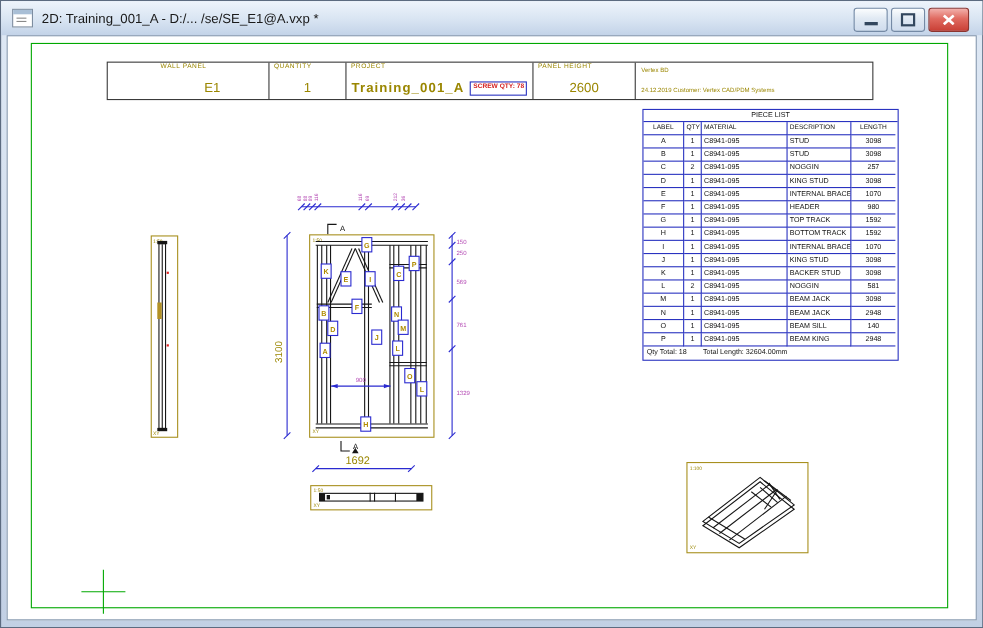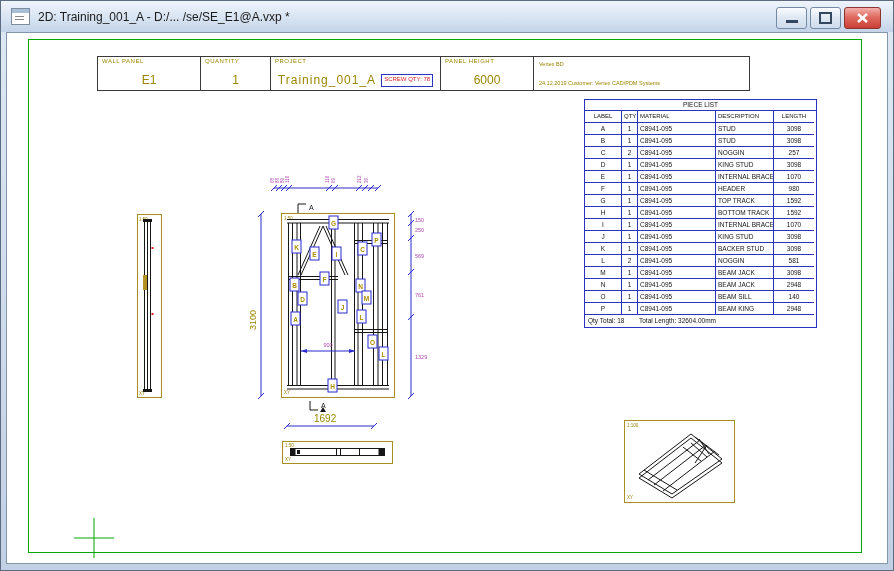--- a/index.html
+++ b/index.html
@@ -26,27 +26,27 @@
   .bl{stroke:#2a2ad0;stroke-width:1;fill:none;}
   .gt{fill:#9a8600;font-size:4.5px;}
   .gdim{fill:#9a8600;font-size:9px;}
   .gdim2{fill:#9a8600;font-size:10px;}
   .mg{fill:#b44ab4;font-size:5.5px;}
   .mgs{fill:#b44ab4;font-size:4.5px;}
   .bktxt{fill:#161616;font-size:7px;}
   .plabel-box{fill:#ffffff;stroke:#2a2ad0;stroke-width:1;}
   .plabel-text{fill:#b08c00;font-size:6.5px;font-weight:bold;}
   
-  .title-block{position:absolute;left:90px;top:23px;height:33px;display:flex;border:1px solid #3a3a3a;background:#fff;color:#9a8600;}
+  .title-block{position:absolute;left:90px;top:23px;height:33px;display:flex;border:1px solid #3a3a3a;background:#fff;color:#9a8600;padding-left:44px;}
   .tb-cell{position:relative;border-right:1px solid #3a3a3a;height:100%;}
   .tb-cell:last-child{border-right:none;}
   .w1{width:102px}.w2{width:69px}.w3{width:169px}.w4{width:92px}.w5{width:87px}.w6{width:205px}
   .tb-label{position:absolute;top:1px;left:4px;font-size:6px;letter-spacing:.5px;white-space:nowrap;}
   .tb-value{position:absolute;bottom:3px;left:0;right:0;text-align:center;font-size:12px;}
-  .tb-project{position:absolute;bottom:3px;left:0;right:0;display:flex;align-items:center;justify-content:center;gap:5px;}
+  .tb-project{position:absolute;bottom:3px;left:0;right:0;display:flex;align-items:center;justify-content:center;gap:5px;font-weight:bold;}
   .tb-project .val{font-size:12px;letter-spacing:1px;}
   .screw-badge{border:1px solid #2a33c0;color:#d42222;font-size:6px;line-height:9px;height:11px;padding:0 2px;white-space:nowrap;}
   .tb-info{display:flex;flex-direction:column;justify-content:space-between;padding:4px 5px;font-size:5.5px;height:25px;}
   
   .piece-list{position:absolute;left:577px;top:66px;width:231px;border:1px solid #2a33c0;background:#fff;color:#151515;}
   .pl-title{height:10px;line-height:10px;text-align:center;font-size:6.5px;border-bottom:1px solid #2a33c0;}
   .pl-header,.pl-row{display:grid;grid-template-columns:37px 16px 78px 58px 40px;}
   .pl-cell{border-right:1px solid #2a33c0;border-bottom:1px solid #2a33c0;height:11px;line-height:11px;font-size:6.5px;padding:0 2px;overflow:hidden;white-space:nowrap;}
   .pl-header .pl-cell{font-size:6px;}
   .pl-cell:nth-child(5){border-right:none;}
@@ -294,21 +294,21 @@
       </div>
       <div class="tb-cell w3">
         <div class="tb-label">PROJECT</div>
         <div class="tb-project">
           <span class="val">Training_001_A</span>
           <span class="screw-badge">SCREW QTY: 78</span>
         </div>
       </div>
       <div class="tb-cell w4">
         <div class="tb-label">PANEL HEIGHT</div>
-        <div class="tb-value">6000</div>
+        <div class="tb-value">2600</div>
       </div>
       <div class="tb-cell w6 tb-info">
         <div>Vertex BD</div>
         <div>24.12.2019   Customer: Vertex CAD/PDM Systems</div>
       </div>
     </div>
 
     <div class="piece-list">
       <div class="pl-title">PIECE LIST</div>
       <div class="pl-header">

